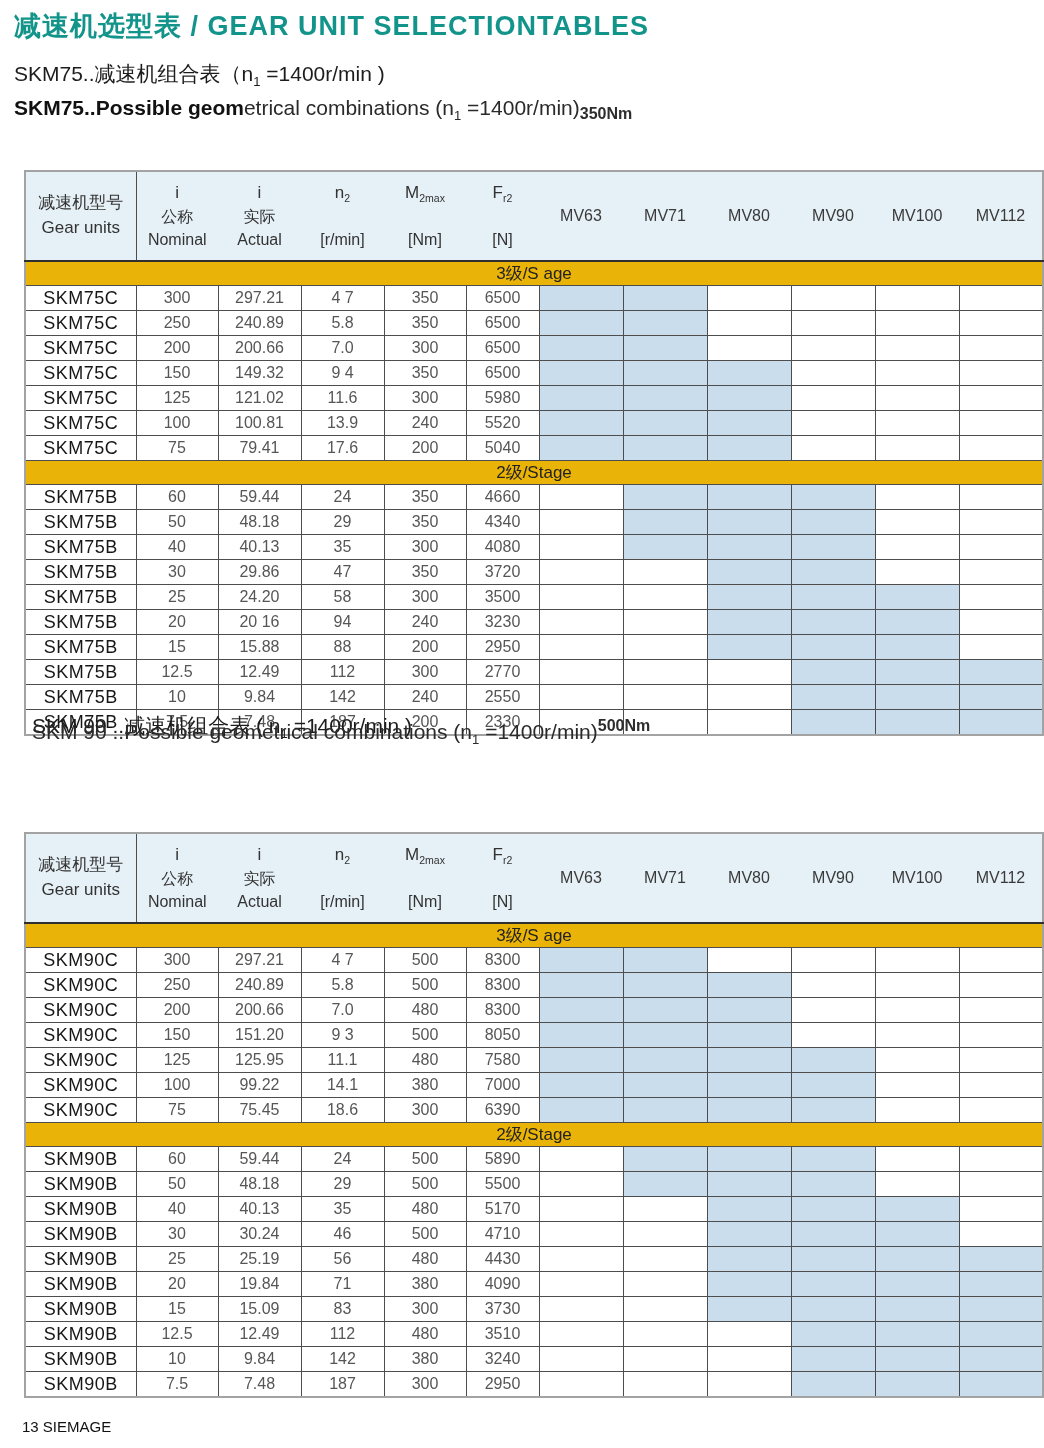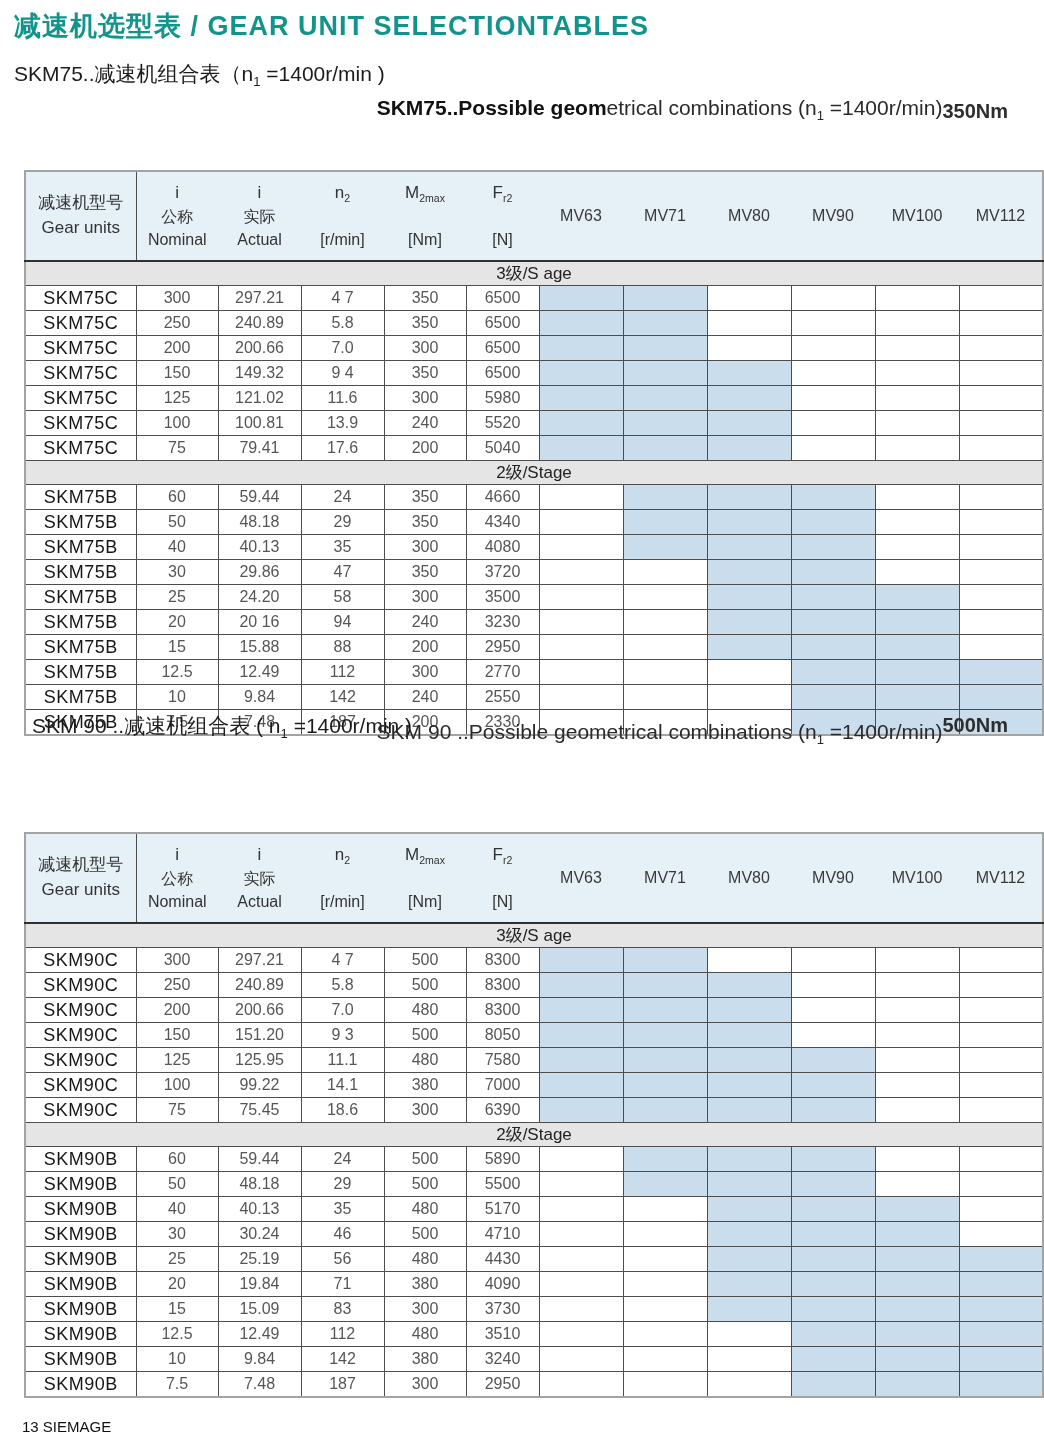--- a/index.html
+++ b/index.html
@@ -16,25 +16,25 @@
   .page-title {
     position: absolute; left: 14px; top: 8px;
     font-size: 27px; font-weight: bold; letter-spacing: 1px;
     color: #12948b;
   }
 
   .heading-block { position: absolute; left: 14px; width: 1018px; }
   .hb1 { top: 60px; }
   .hb2 { top: 712px; padding-left: 18px; width: 1000px; }
   .heading-zh { font-size: 21px; color: #1c1c1c; margin-bottom: 7px; }
-  .heading-en-row { display: flex; justify-content: flex-end; align-items: flex-end; }
+  .heading-en-row { display: flex; justify-content: flex-start; align-items: flex-end; }
   .heading-en { font-size: 21px; color: #2a2a2a; }
   .heading-en .bold-part { font-weight: bold; color: #111; }
   .torque {
-    font-size: 20px; font-weight: bold; color: #2d2d2d;
+    font-size: 16px; font-weight: bold; color: #2d2d2d;
     padding-right: 24px;
   }
   .hb2 .heading-en-row { align-items: center; margin-top: -28px; }
   .hb2 .heading-zh, .hb2 .heading-en { font-family: "Liberation Sans", sans-serif; }
   .hb2 .torque { position: relative; top: -8px; }
 
   .gear-table {
     position: absolute; left: 24px;
     border-collapse: collapse; table-layout: fixed;
     width: 1018px;
@@ -57,21 +57,21 @@
   .th-gear div { font-size: 17px; color: #333; line-height: 1.45; text-align: center; }
   .th-stack { display: flex; flex-direction: column; justify-content: space-between; height: 66px; padding: 11px 0; }
   .th-top { font-size: 17px; color: #333; text-align: center; }
   .th-mid { font-size: 16px; color: #333; text-align: center; min-height: 18px; }
   .th-bot { font-size: 16px; color: #333; text-align: center; }
   .th-mv { font-size: 16px; color: #3a3a3a; text-align: center; }
 
   tbody td { border: 1px solid #4d4d4d; height: 24px; vertical-align: middle; }
   tbody tr.section-row td {
     height: 22px; text-align: center;
-    font-size: 17px; color: #222; background: #e5e5e5;
+    font-size: 17px; color: #222; background: #eab308;
   }
   .cell-model { text-align: center; font-size: 18px; color: #161616; letter-spacing: 0.5px; }
   .cell-num { text-align: center; font-size: 16px; color: #565656; }
   .cell-mv { background: #ffffff; }
   .cell-mv.available { background: #c9ddec; }
 
   .page-footer {
     position: absolute; left: 22px; top: 1418px;
     font-size: 15px; color: #111;
   }

